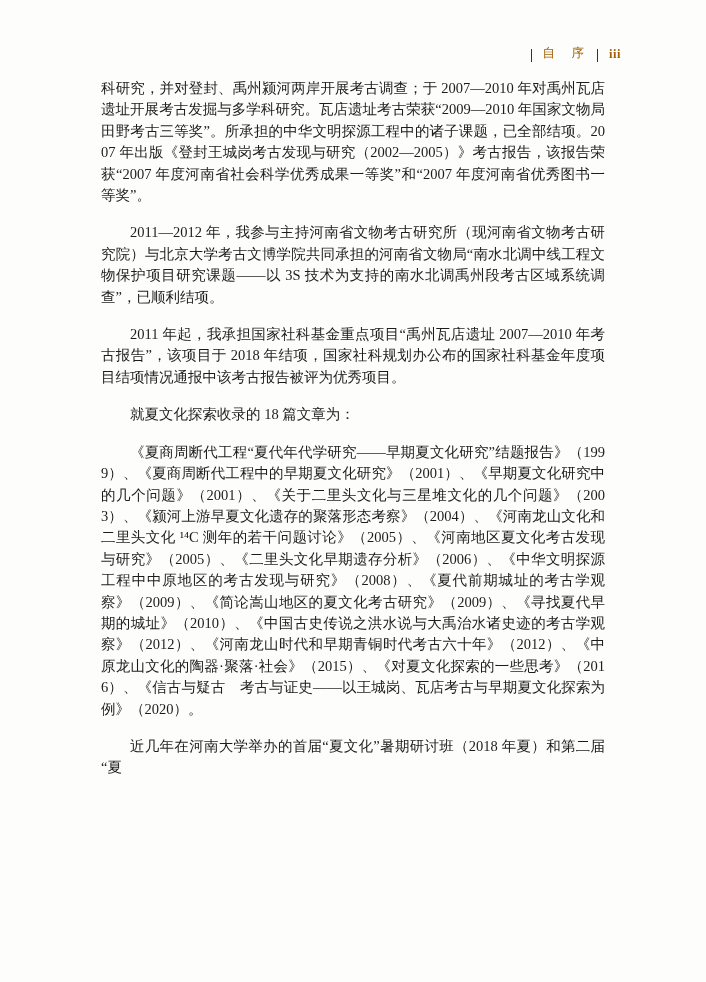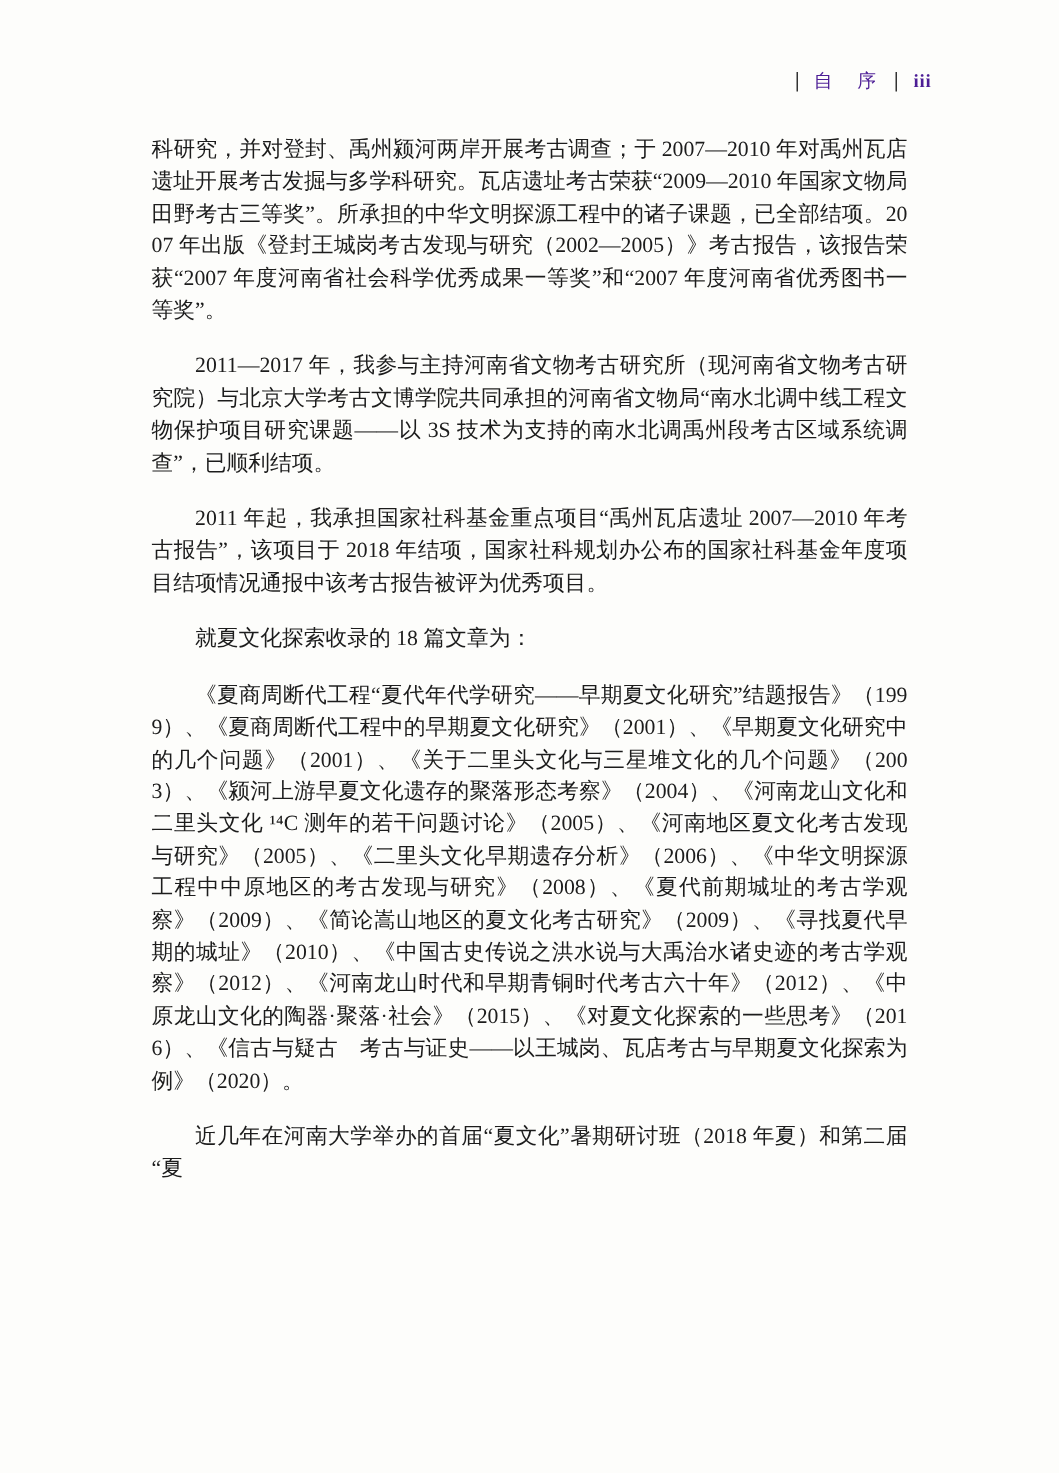--- a/index.html
+++ b/index.html
@@ -15,25 +15,25 @@
     background: #fdfdfb;
     box-sizing: border-box;
     padding: 46px 85px 0 85px;
     font-family: "Liberation Serif", "DejaVu Serif", serif;
     color: #1c1c1c;
     overflow: hidden;
   }
   .running-header {
     display: flex;
     justify-content: flex-end;
-    align-items: center;
+    align-items: flex-end;
     font-size: 12.5px;
     height: 16px;
-    margin-bottom: 28px;
-    color: #4c1d95;
+    margin-bottom: 16px;
+    color: #a16207;
   }
   .running-header .hbar {
     display: inline-block;
     width: 1px;
     height: 13px;
     background: #333;
     margin: 0 11px;
   }
   .running-header .section-title {
     letter-spacing: 2px;
@@ -65,20 +65,20 @@
 
   <header class="running-header">
     <span class="hbar"></span>
     <span class="section-title">自　序</span>
     <span class="hbar"></span>
     <span class="page-number">iii</span>
   </header>
 
   <main class="text-body">
     <p class="para no-indent">科研究，并对登封、禹州颍河两岸开展考古调查；于 2007—2010 年对禹州瓦店遗址开展考古发掘与多学科研究。瓦店遗址考古荣获“2009—2010 年国家文物局田野考古三等奖”。所承担的中华文明探源工程中的诸子课题，已全部结项。2007 年出版《登封王城岗考古发现与研究（2002—2005）》考古报告，该报告荣获“2007 年度河南省社会科学优秀成果一等奖”和“2007 年度河南省优秀图书一等奖”。</p>
-    <p class="para">2011—2017 年，我参与主持河南省文物考古研究所（现河南省文物考古研究院）与北京大学考古文博学院共同承担的河南省文物局“南水北调中线工程文物保护项目研究课题——以 3S 技术为支持的南水北调禹州段考古区域系统调查”，已顺利结项。</p>
+    <p class="para">2011—2012 年，我参与主持河南省文物考古研究所（现河南省文物考古研究院）与北京大学考古文博学院共同承担的河南省文物局“南水北调中线工程文物保护项目研究课题——以 3S 技术为支持的南水北调禹州段考古区域系统调查”，已顺利结项。</p>
     <p class="para">2011 年起，我承担国家社科基金重点项目“禹州瓦店遗址 2007—2010 年考古报告”，该项目于 2018 年结项，国家社科规划办公布的国家社科基金年度项目结项情况通报中该考古报告被评为优秀项目。</p>
     <p class="para">就夏文化探索收录的 18 篇文章为：</p>
     <p class="para">《夏商周断代工程“夏代年代学研究——早期夏文化研究”结题报告》（1999）、《夏商周断代工程中的早期夏文化研究》（2001）、《早期夏文化研究中的几个问题》（2001）、《关于二里头文化与三星堆文化的几个问题》（2003）、《颍河上游早夏文化遗存的聚落形态考察》（2004）、《河南龙山文化和二里头文化 ¹⁴C 测年的若干问题讨论》（2005）、《河南地区夏文化考古发现与研究》（2005）、《二里头文化早期遗存分析》（2006）、《中华文明探源工程中中原地区的考古发现与研究》（2008）、《夏代前期城址的考古学观察》（2009）、《简论嵩山地区的夏文化考古研究》（2009）、《寻找夏代早期的城址》（2010）、《中国古史传说之洪水说与大禹治水诸史迹的考古学观察》（2012）、《河南龙山时代和早期青铜时代考古六十年》（2012）、《中原龙山文化的陶器·聚落·社会》（2015）、《对夏文化探索的一些思考》（2016）、《信古与疑古　考古与证史——以王城岗、瓦店考古与早期夏文化探索为例》（2020）。</p>
     <p class="para">近几年在河南大学举办的首届“夏文化”暑期研讨班（2018 年夏）和第二届“夏</p>
   </main>
 
 </div>
 
 </body></html>

